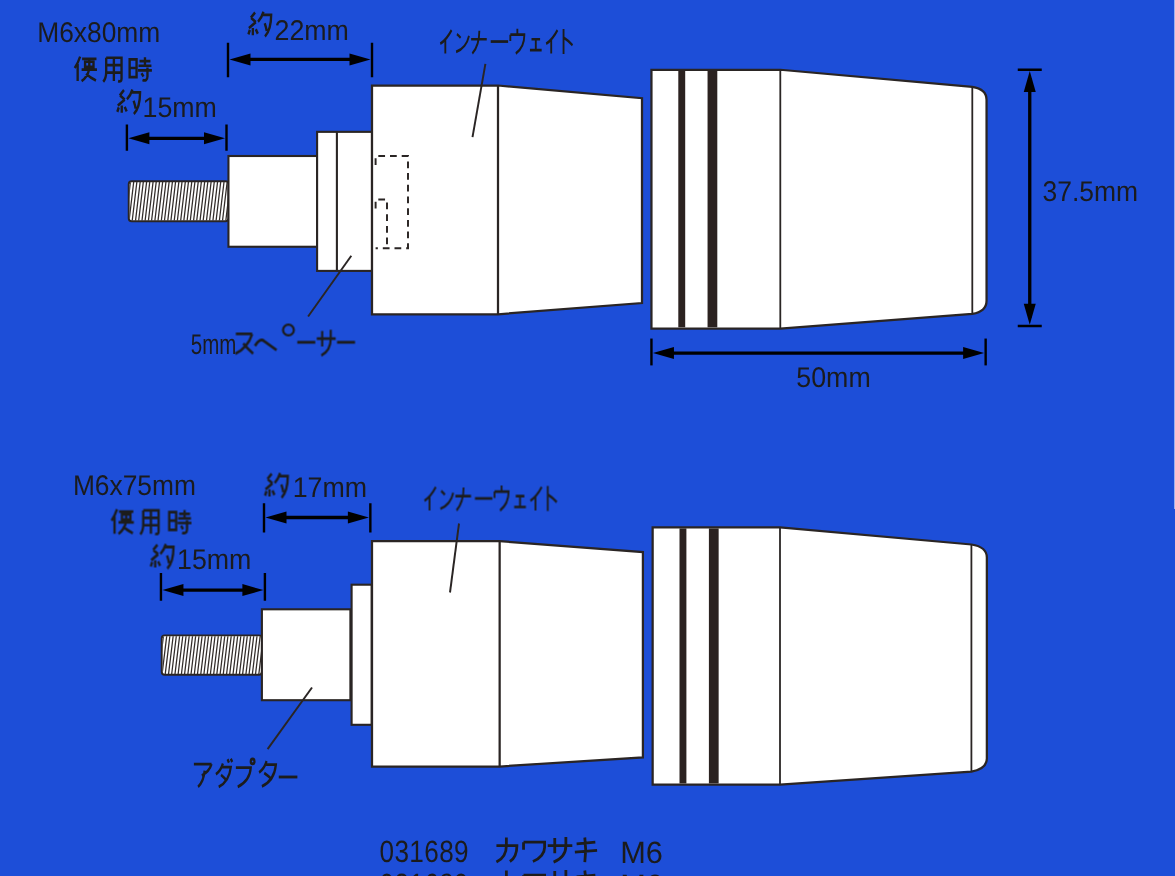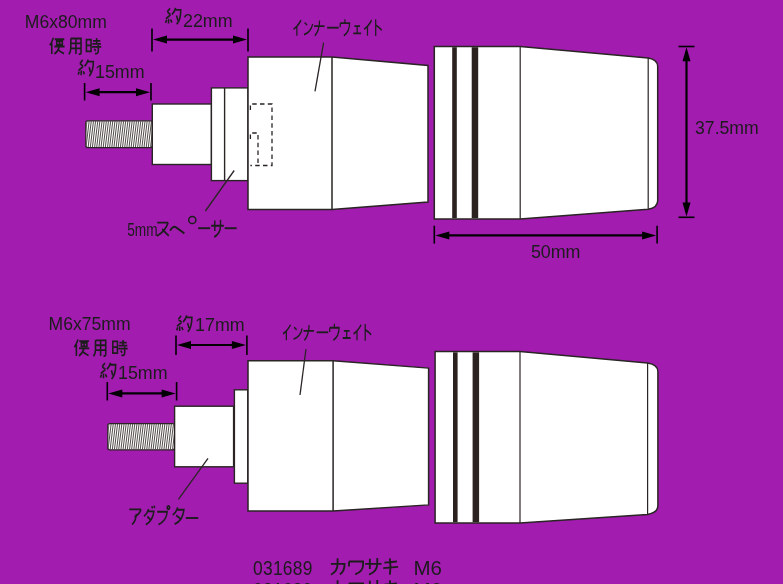--- a/index.html
+++ b/index.html
@@ -1,15 +1,15 @@
 <!DOCTYPE html>
 <html><head><meta charset="utf-8">
 <style>
 html,body{margin:0;padding:0;background:#fff;}
-#c{position:relative;width:783px;height:584px;overflow:hidden;background:#a21caf;font-family:"Liberation Sans",sans-serif;}
+#c{position:relative;width:783px;height:584px;overflow:hidden;background:#1d4ed8;font-family:"Liberation Sans",sans-serif;}
 </style></head>
 <body>
 <div id="c">
 <svg width="783" height="584" viewBox="0 0 783 584">
 <defs>
 <g id="kI" fill="none">
           <path d="M78 10 C60 34 42 48 20 58 M46 40 V92"></path>
         </g>
 <g id="kN" fill="none">
           <path d="M20 24 C28 28 33 31 39 37 M82 30 C74 56 50 78 16 86"></path>

